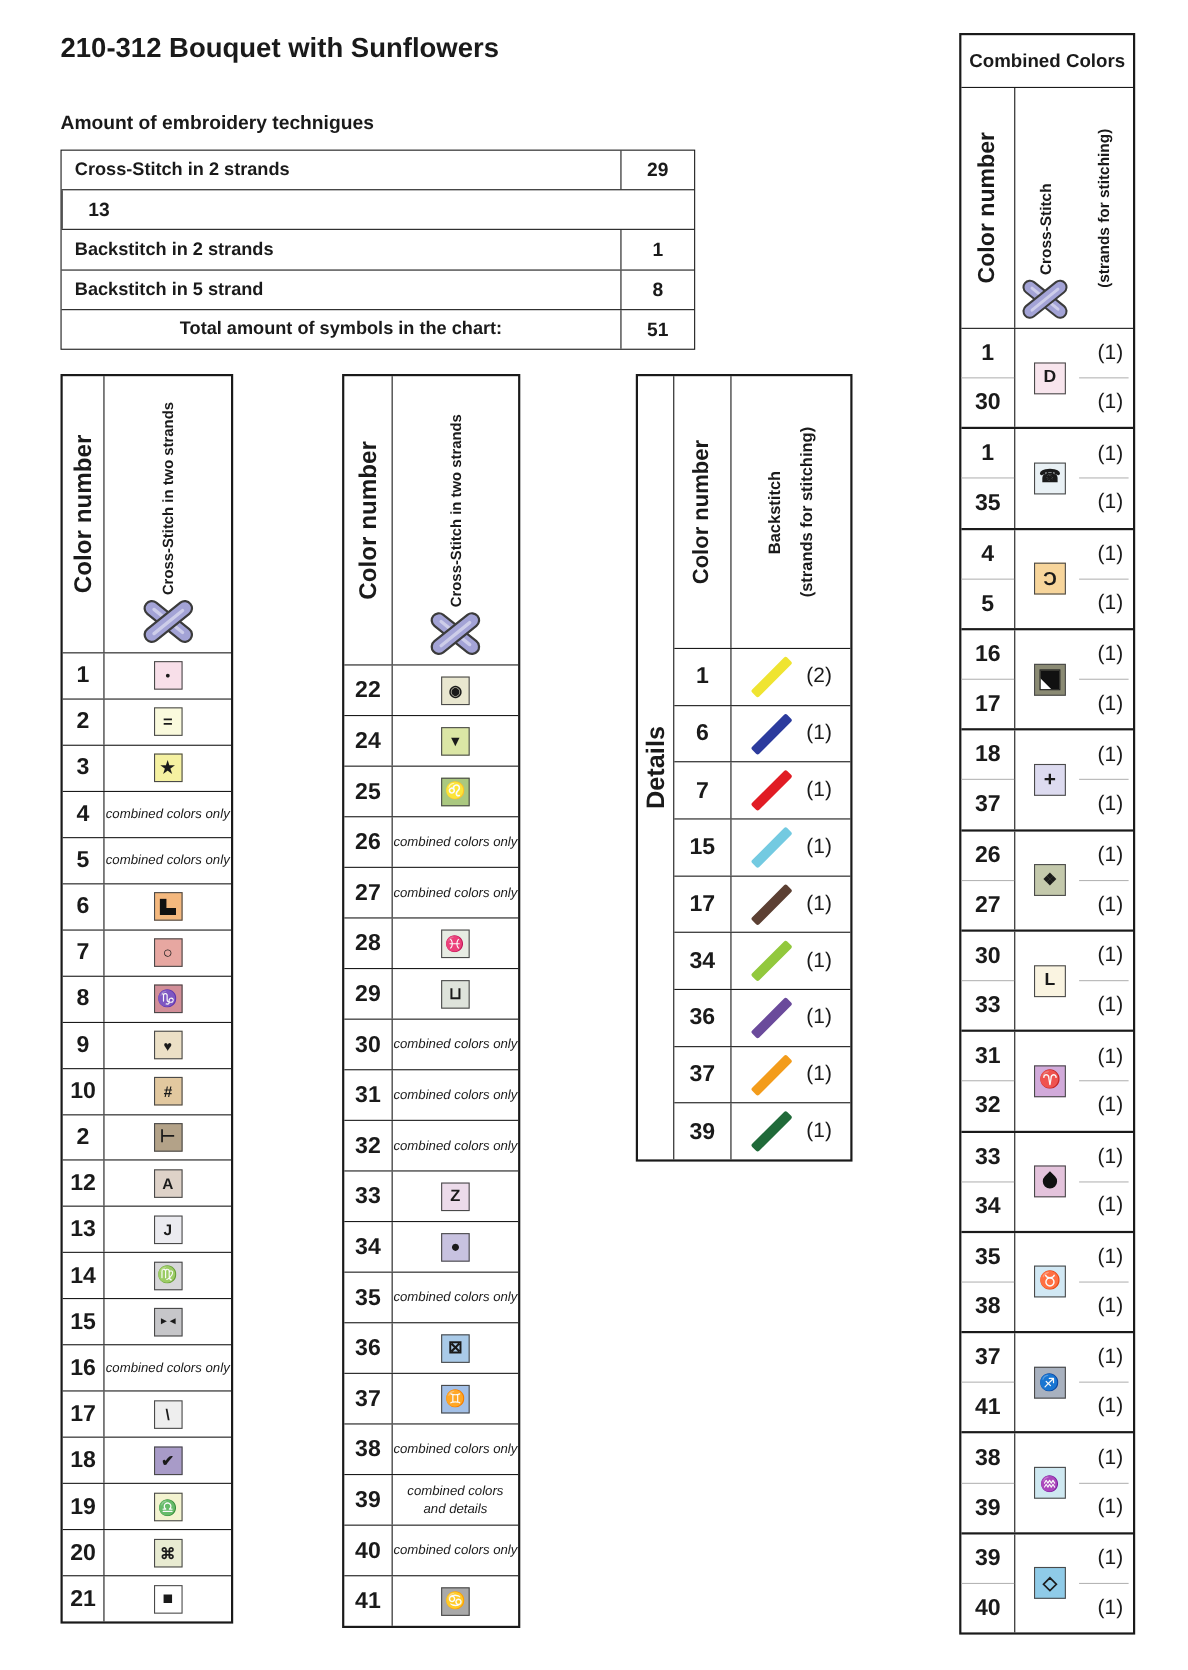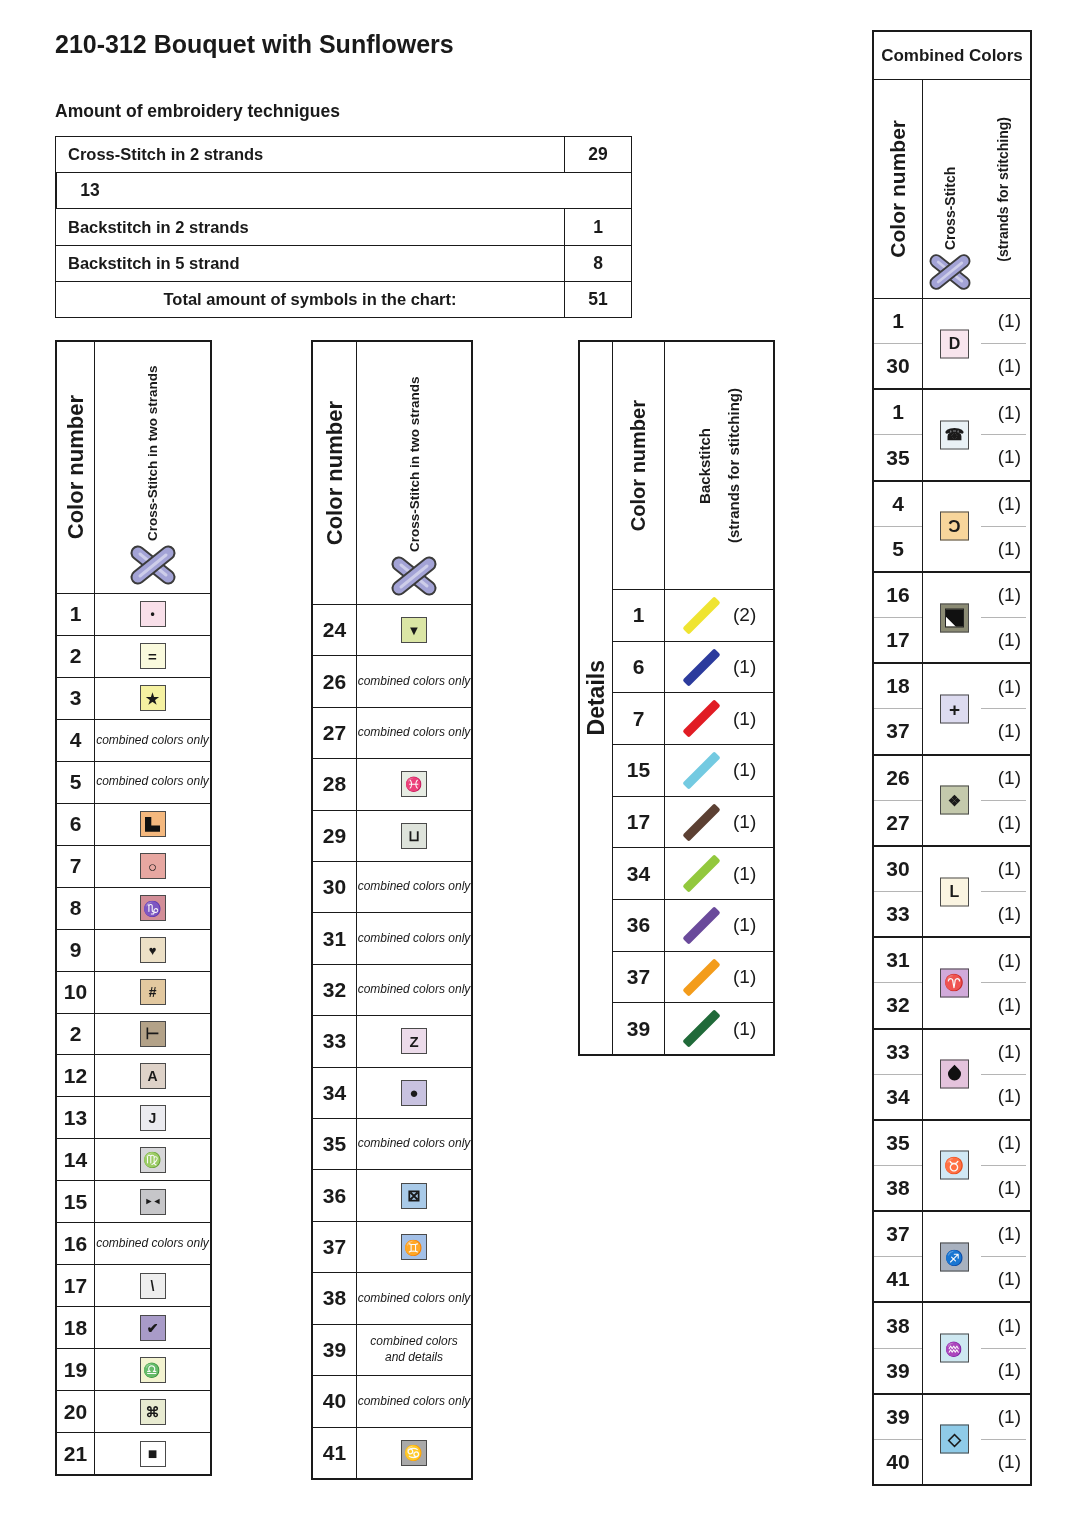--- a/index.html
+++ b/index.html
@@ -309,24 +309,40 @@
         <line class="x-light" x1="9" y1="10" x2="39" y2="34" stroke-width="11" stroke-linecap="round" stroke="#a3a3d6" fill="none"></line>
         <line class="x-sheen" x1="11" y1="11" x2="37" y2="32" stroke-width="3" stroke-linecap="round" stroke="#cdcde9" fill="none"></line>
         <line class="x-dark" x1="9" y1="34" x2="39" y2="10" stroke-width="15" stroke-linecap="round" stroke="#3b3b3b" fill="none"></line>
         <line class="x-light" x1="9" y1="34" x2="39" y2="10" stroke-width="11" stroke-linecap="round" stroke="#a3a3d6" fill="none"></line>
         <line class="x-sheen" x1="11" y1="33" x2="37" y2="12" stroke-width="3" stroke-linecap="round" stroke="#cdcde9" fill="none"></line>
       </svg>
     </div>
   </div>
   <div class="rows-area" id="t2-rows">
       <div class="srow">
+        <div class="numcell">22</div>
+        <div class="symcell">
+          <div class="symbol-box" style="background: rgb(233, 231, 208);">
+            <span class="glyph" style="font-size: 14px;">◉</span>
+          </div>
+        </div>
+      </div>
+      <div class="srow">
         <div class="numcell">24</div>
         <div class="symcell">
           <div class="symbol-box" style="background: rgb(219, 230, 165);">
             <span class="glyph" style="font-size: 13px;">▼</span>
+          </div>
+        </div>
+      </div>
+      <div class="srow">
+        <div class="numcell">25</div>
+        <div class="symcell">
+          <div class="symbol-box" style="background: rgb(170, 200, 127);">
+            <span class="glyph" style="font-size: 15px;">♌</span>
           </div>
         </div>
       </div>
       <div class="srow">
         <div class="numcell">26</div>
         <div class="symcell">
           <div class="note">combined colors only</div>
         </div>
       </div>
       <div class="srow">

